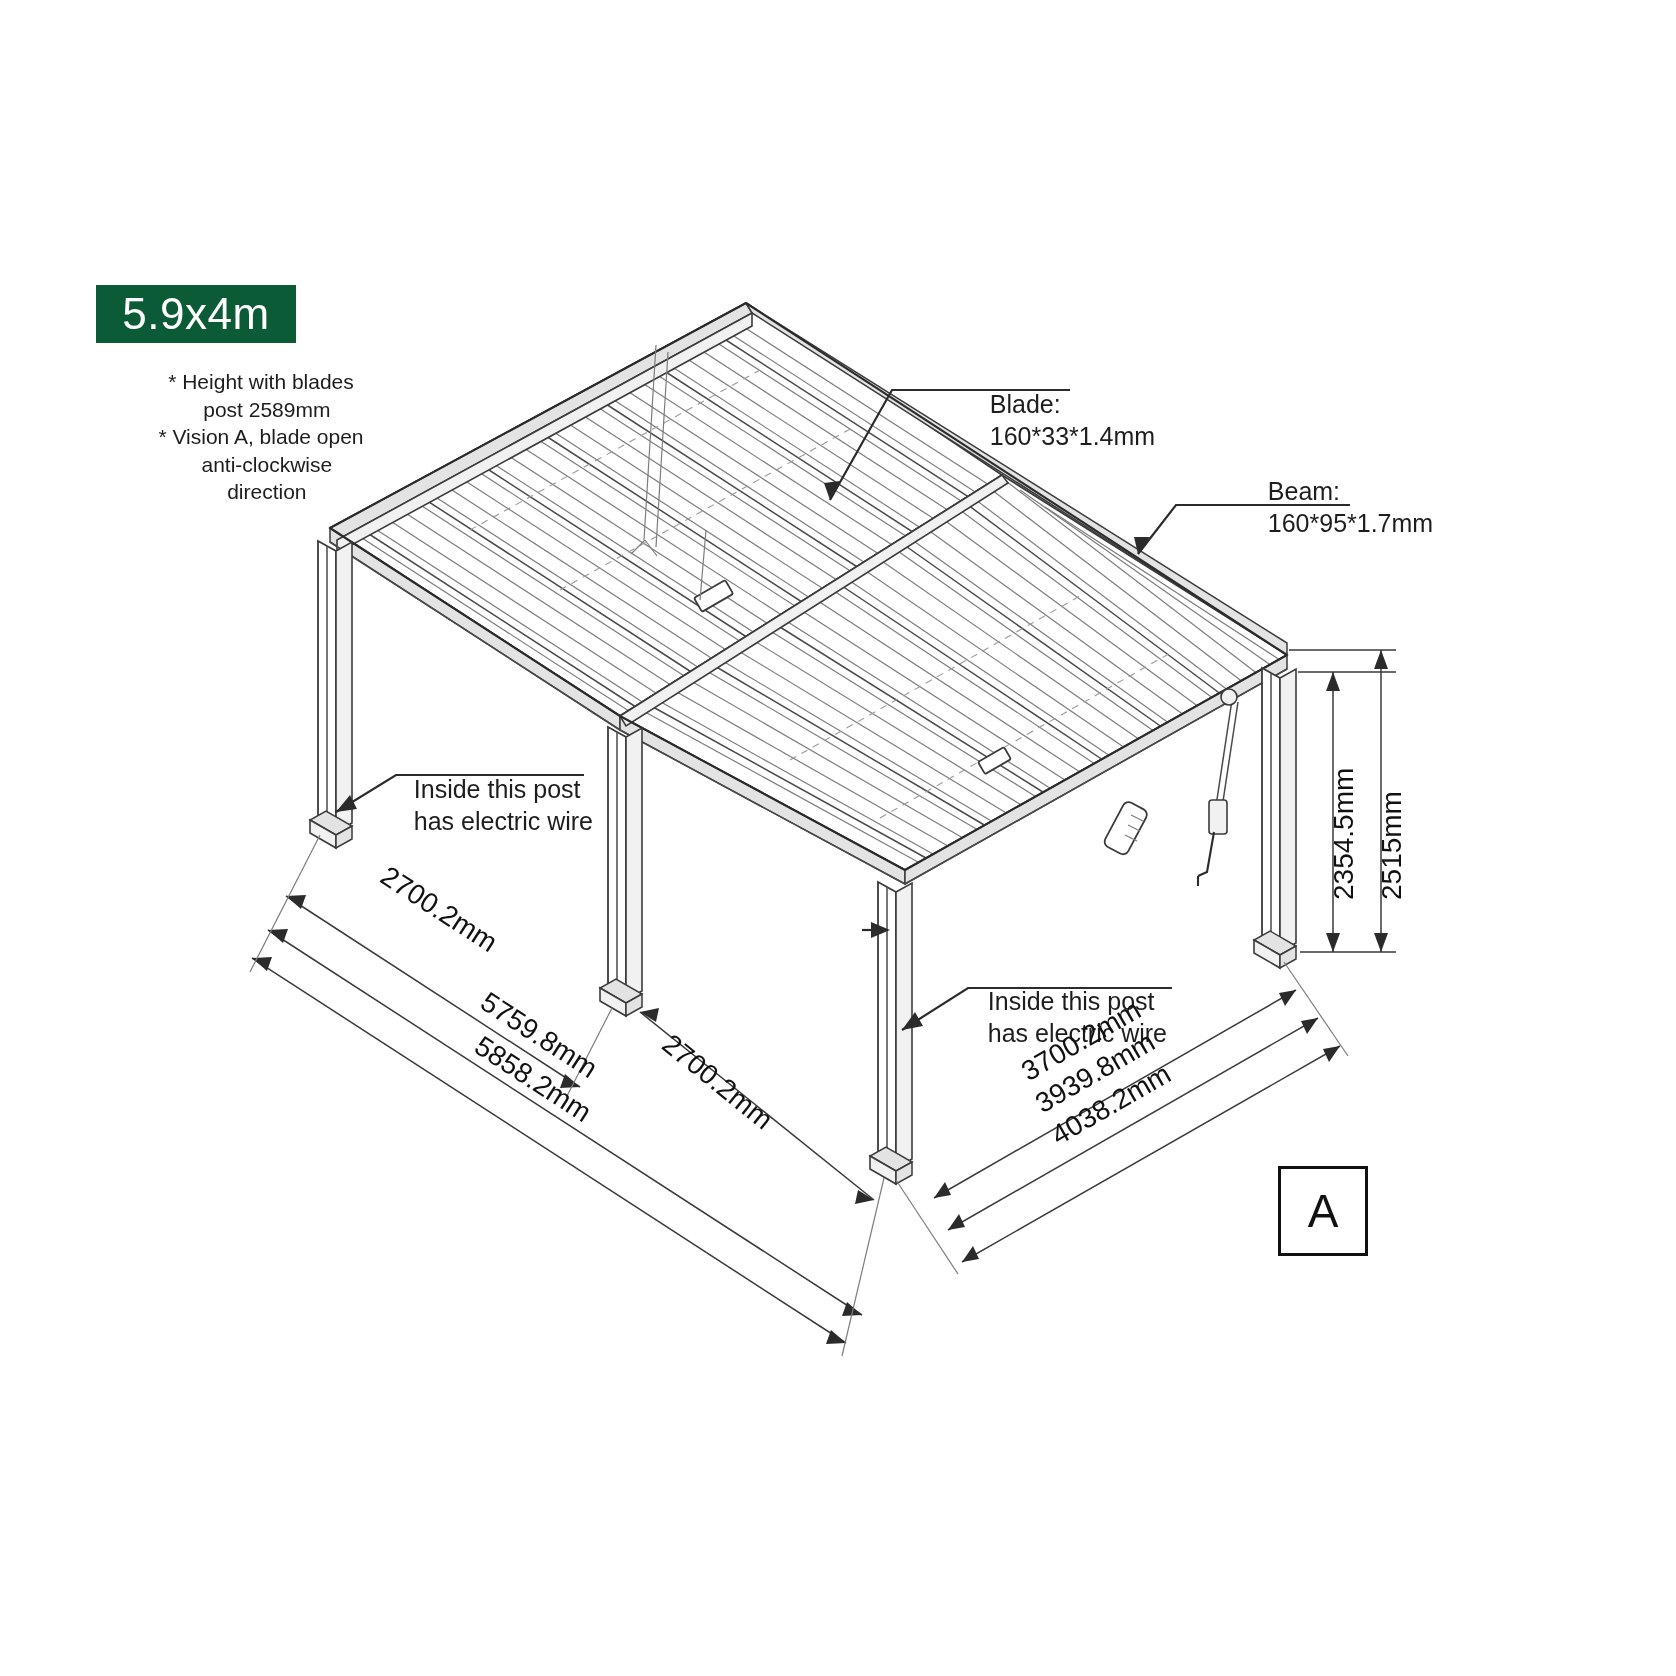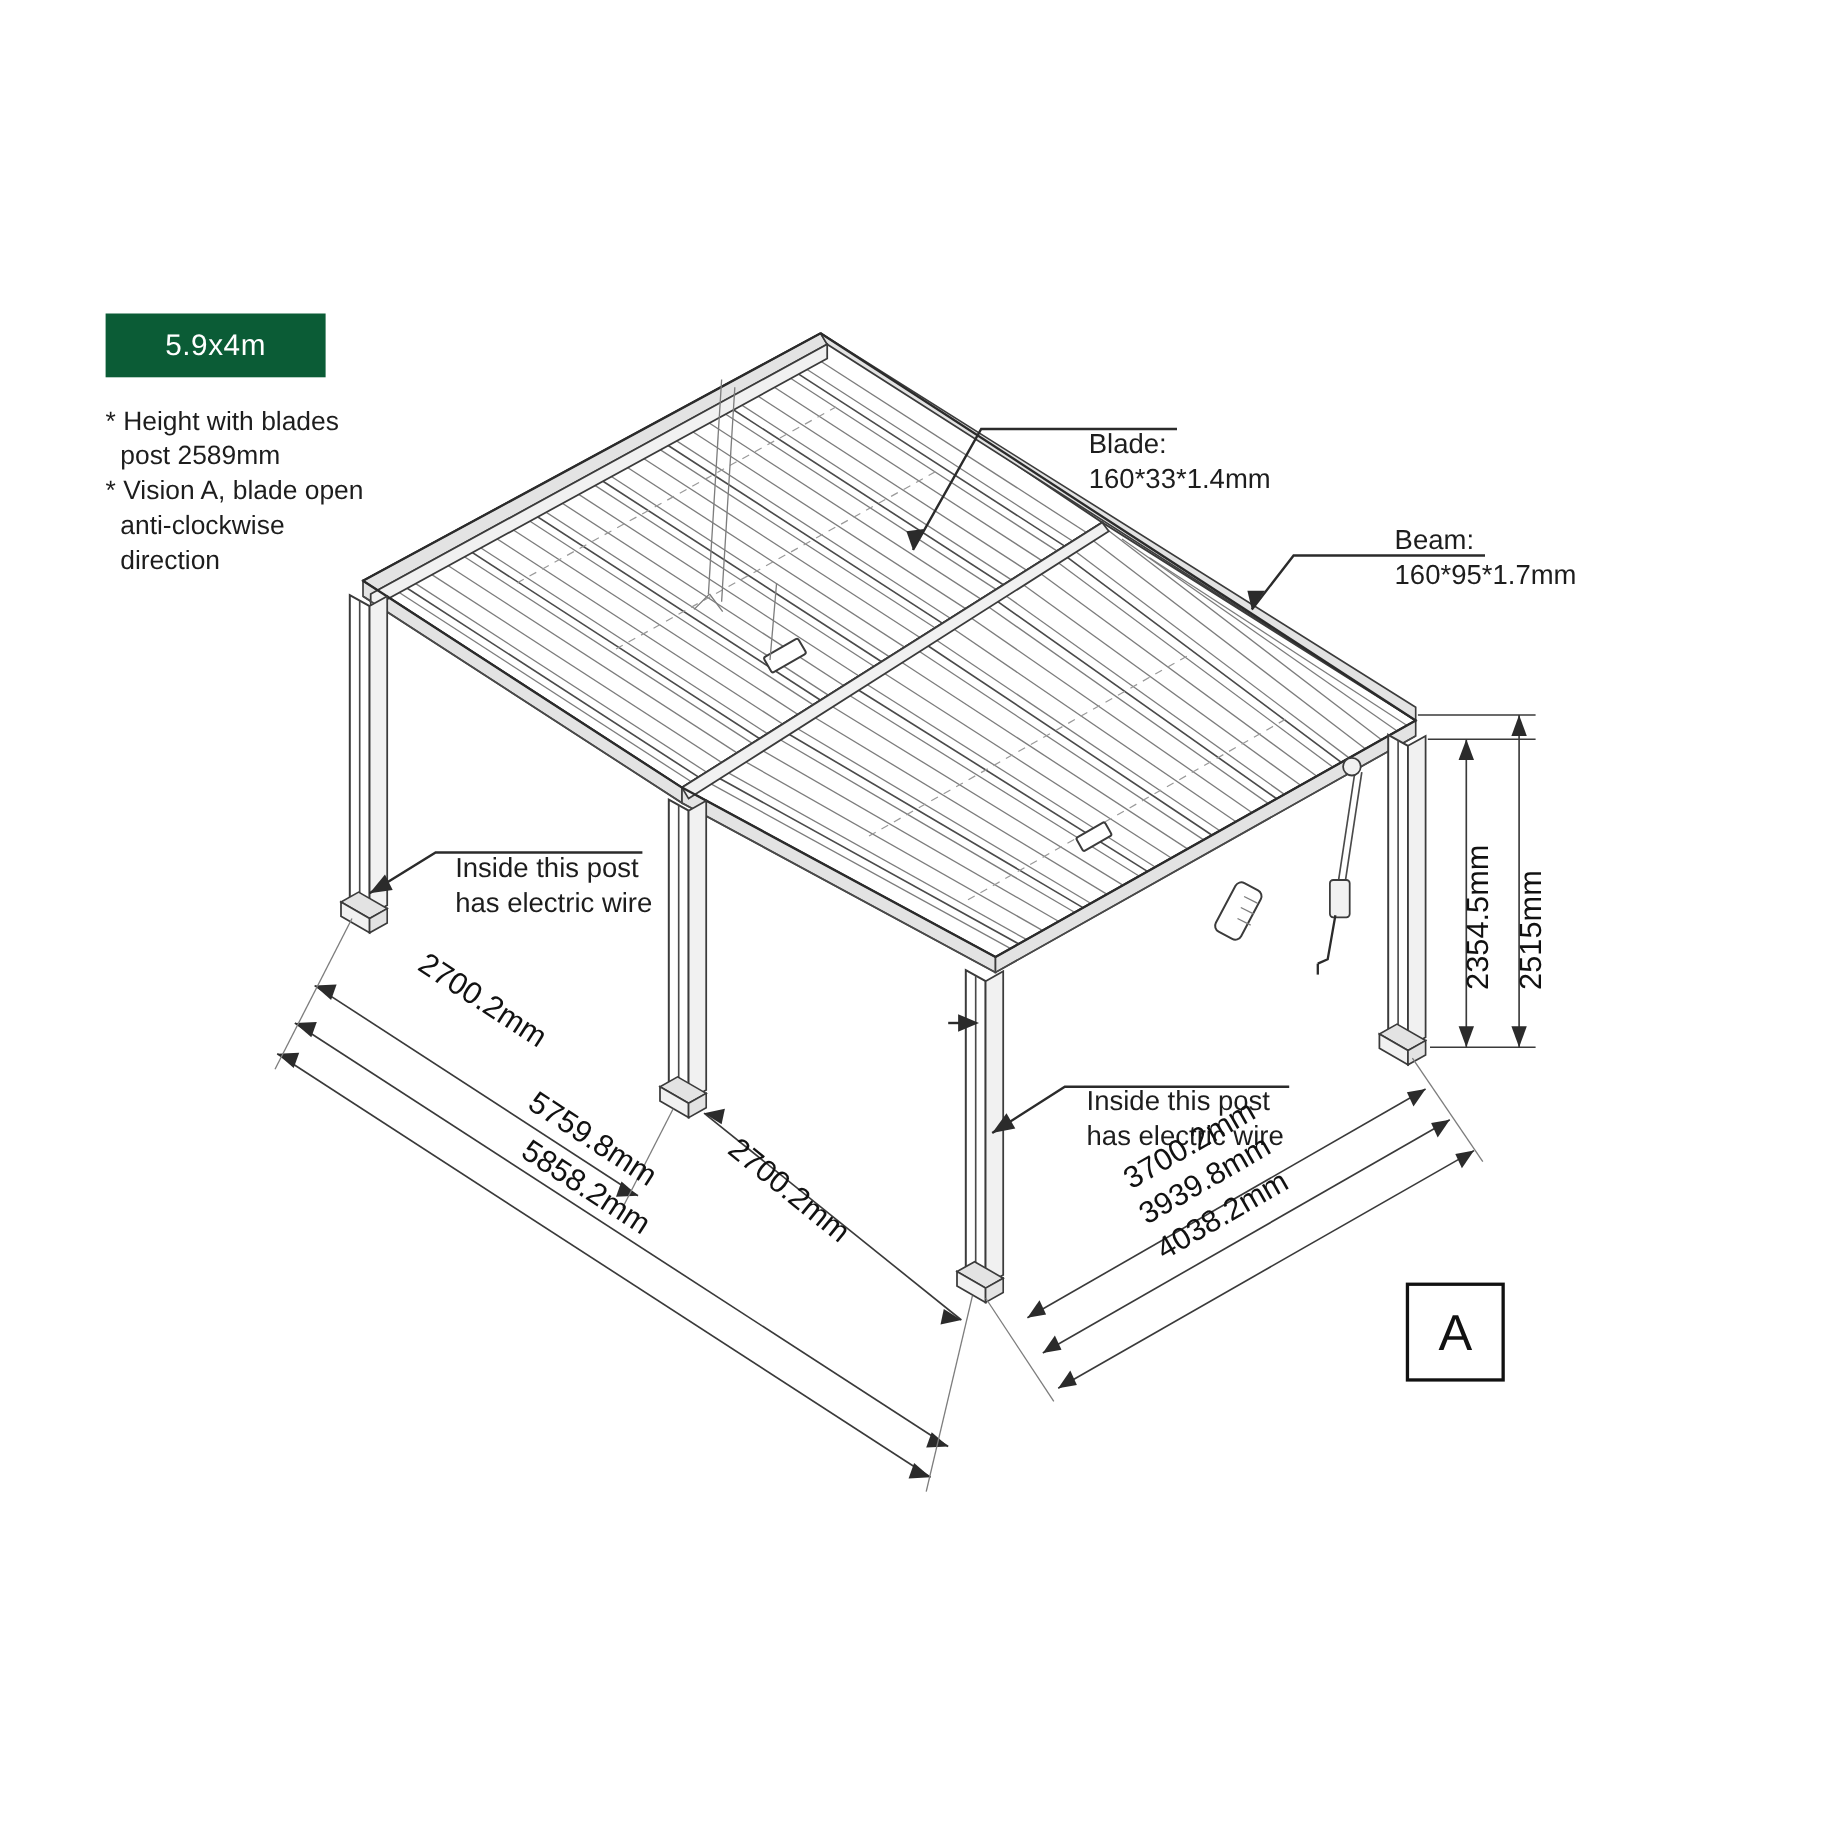--- a/index.html
+++ b/index.html
@@ -3,25 +3,25 @@
 <meta charset="utf-8">
 <style>
   html,body{margin:0;padding:0;background:#ffffff;}
   body{width:1676px;height:1676px;position:relative;overflow:hidden;
        font-family:"Liberation Sans","DejaVu Sans",sans-serif;color:#1a1a1a;}
   #stage{position:absolute;inset:0;}
 
   
   .badge{position:absolute;left:96px;top:285px;width:200px;height:58px;
          display:flex;align-items:center;justify-content:center;}
-  .badge span{font-size:27px;letter-spacing:.5px;color:#ffffff;font-weight:400;}
-
-  
-  .notes{position:absolute;left:96px;top:368px;width:330px;font-size:24px;
-         line-height:1.31;color:#1d1d1d;}
+  .badge span{font-size:44px;letter-spacing:.5px;color:#ffffff;font-weight:400;}
+
+  
+  .notes{position:absolute;left:96px;top:368px;width:330px;font-size:21px;
+         line-height:1.31;color:#1d1d1d;text-align:center;}
   .notes .ln{display:block;white-space:pre;}
 
   
   .callout{position:absolute;font-size:25px;line-height:1.3;color:#1d1d1d;white-space:pre;}
 
   
   .dim{position:absolute;font-size:28px;color:#111;white-space:nowrap;
        transform-origin:0 0;}
 
   

